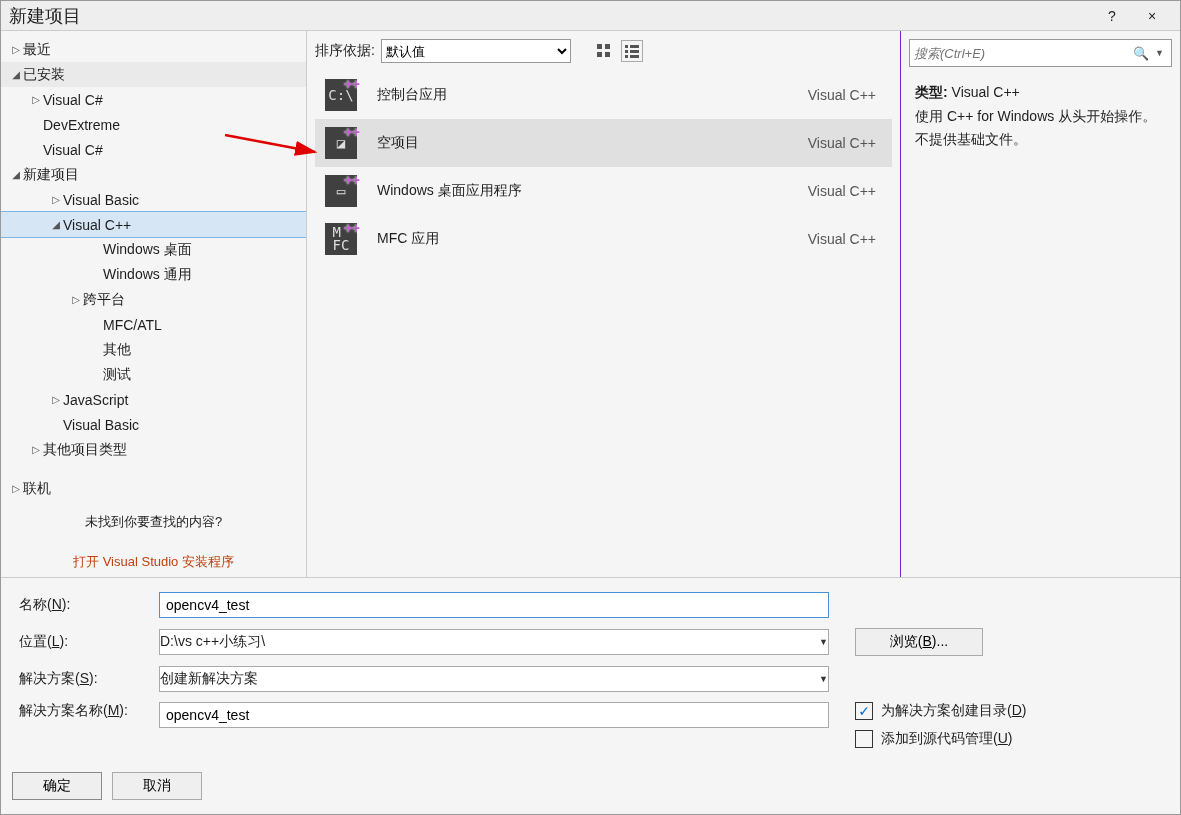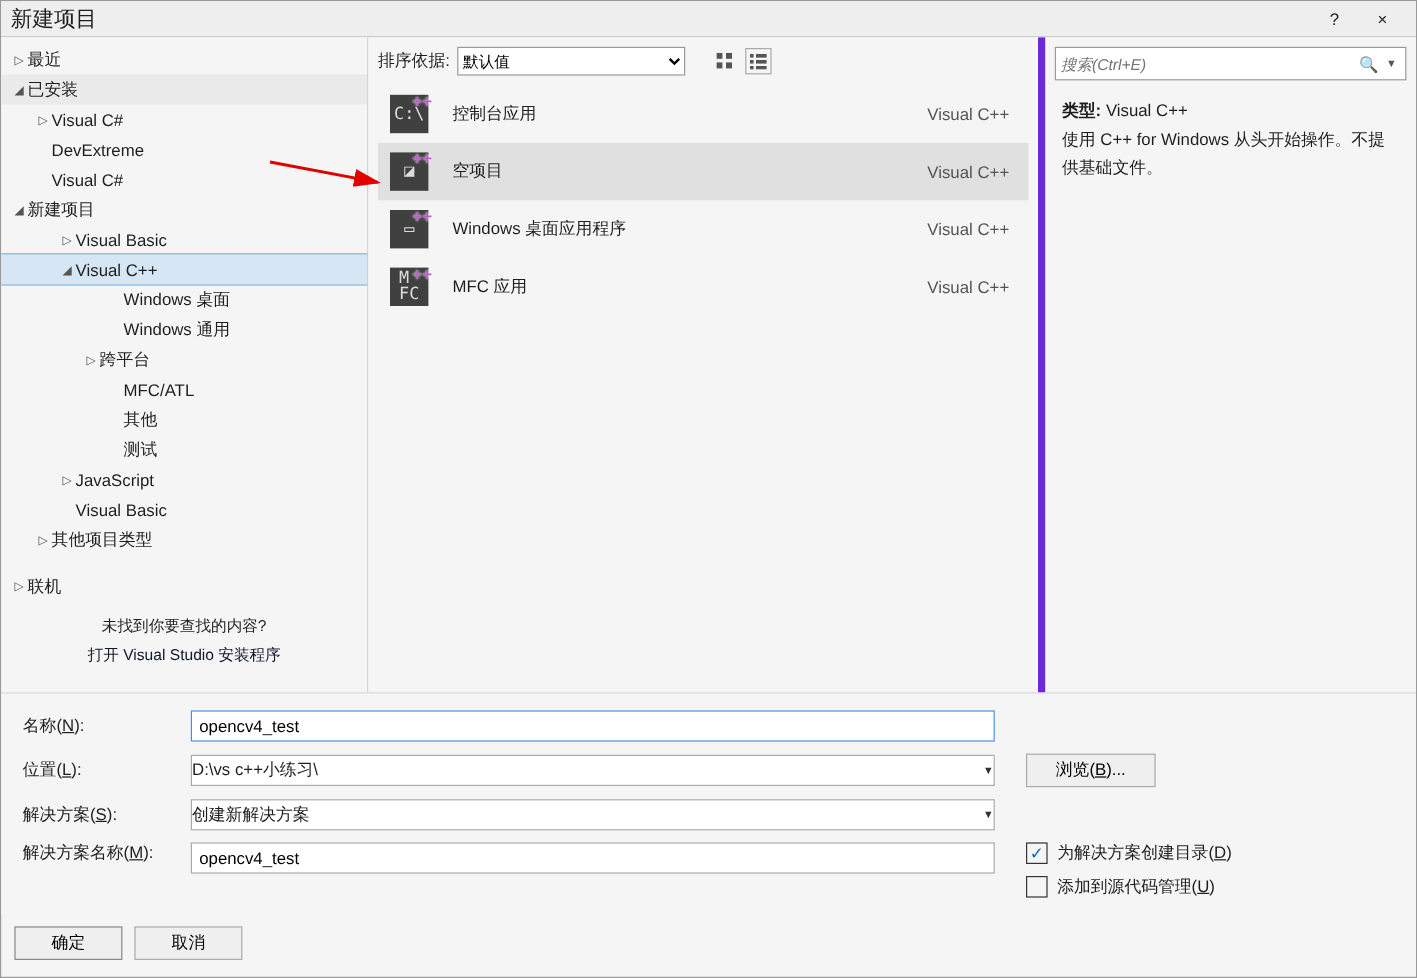--- a/index.html
+++ b/index.html
@@ -8,54 +8,54 @@
 .titlebar { height: 30px; background: #eee; display: flex; align-items: center; padding: 0 8px; border-bottom: 1px solid #ccc; }
 .titlebar .title { flex: 1; font-size: 18px; }
 .titlebar .btn { width: 40px; height: 28px; display: flex; align-items: center; justify-content: center; cursor: pointer; font-size: 14px; }
 .main { flex: 1; display: flex; overflow: hidden; border-bottom: 1px solid #ccc; }
 .sidebar { width: 306px; background: #f5f5f5; border-right: 1px solid #ccc; overflow-y: auto; padding-top: 6px; }
 .tree-row { display: flex; align-items: center; height: 25px; font-size: 14px; cursor: pointer; padding-left: 8px; }
 .tree-row.section { font-weight: normal; background: #eaeaea; }
 .tree-row.selected { background: #d6e6f5; outline: 1px solid #7eb4e2; }
 .tree-row .arrow { width: 14px; text-align: center; font-size: 10px; color: #555; }
 .sidebar-footer { padding: 12px 0 20px 0; text-align: center; font-size: 13px; }
-.sidebar-footer .link { color: #0f172a; cursor: pointer; margin-top: 6px; }
+.sidebar-footer .link { color: #c2410c; cursor: pointer; margin-top: 22px; }
 .center { flex: 1; display: flex; flex-direction: column; background: #f5f5f5; }
 .toolbar { height: 36px; display: flex; align-items: center; padding: 4px 8px 0 8px; gap: 6px; }
 .toolbar .sort-label { font-size: 14px; }
 .toolbar select { width: 190px; height: 24px; font-size: 13px; border: 1px solid #999; background: #fff; }
 .toolbar .spacer { width: 10px; }
 .toolbar .view-btn { width: 22px; height: 22px; border: 1px solid transparent; display: flex; align-items: center; justify-content: center; cursor: pointer; font-size: 14px; color: #333; }
 .list { flex: 1; overflow-y: auto; padding: 4px 8px 8px 8px; }
 .tmpl-row { display: flex; align-items: center; height: 48px; padding: 0 10px; cursor: pointer; }
 .tmpl-row.selected { background: #e0e0e0; }
 .tmpl-row .icon { width: 32px; height: 32px; margin-right: 20px; background: #404040; position: relative; display: flex; align-items: center; justify-content: center; }
 .tmpl-row .icon .plus { position: absolute; top: -3px; right: -3px; font-size: 14px; color: #b860c7; font-weight: bold; text-shadow: 0 0 2px #fff; }
 .tmpl-row .icon .sym { color: #ddd; font-size: 14px; font-family: monospace; }
 .tmpl-row .name { flex: 1; font-size: 14px; }
 .tmpl-row .lang { font-size: 14px; color: #555; padding-right: 6px; }
-.right-pane { width: 315px; background: #f5f5f5; border-left: 6px solid #6d28d9; display: flex; flex-direction: column; }
+.right-pane { width: 280px; background: #f5f5f5; border-left: 1px solid #6d28d9; display: flex; flex-direction: column; }
 .search-wrap { padding: 8px; }
 .search-wrap .search { width: 100%; height: 28px; border: 1px solid #999; background: #fff; display: flex; align-items: center; padding: 0 4px; }
 .search-wrap input { flex: 1; border: none; outline: none; font-size: 13px; font-style: italic; color: #777; background: transparent; }
 .search-wrap .mag { font-size: 13px; padding: 0 3px; cursor: pointer; }
 .search-wrap .drop { font-size: 9px; padding: 0 3px; cursor: pointer; color: #555; }
 .desc-pane { padding: 6px 14px; font-size: 14px; line-height: 1.6; }
 .desc-pane .type-row { margin-bottom: 2px; }
 .desc-pane .type-row b { font-weight: bold; }
 .bottom { background: #f5f5f5; padding: 14px 18px 14px 18px; display: flex; flex-direction: column; gap: 10px; }
 .form-row { display: flex; align-items: center; gap: 10px; }
 .form-row .lbl { width: 130px; font-size: 14px; }
 .form-row input[type=text] { height: 26px; border: 1px solid #4a90d9; padding: 0 6px; font-size: 14px; background: #fff; }
 .form-row input.pale { border-color: #aaa; }
 .form-row .wide { width: 670px; }
 .form-row .combo { width: 670px; height: 26px; border: 1px solid #aaa; background: #fff; display: flex; align-items: center; padding: 0 0; }
 .form-row .combo .txt { flex: 1; font-size: 14px; }
 .form-row .combo .drop { font-size: 9px; color: #333; }
-.form-row .browse-btn { width: 108px; height: 28px; border: 1px solid #aaa; background: #efefef; font-size: 14px; cursor: pointer; margin-left: 16px; }
+.form-row .browse-btn { width: 128px; height: 28px; border: 1px solid #aaa; background: #efefef; font-size: 14px; cursor: pointer; margin-left: 16px; }
 .form-row .chk-area { display: flex; flex-direction: column; gap: 10px; margin-left: 16px; }
 .chk-row { display: flex; align-items: center; gap: 8px; font-size: 14px; }
 .chk-row .box { width: 18px; height: 18px; border: 1px solid #333; display: flex; align-items: center; justify-content: center; font-size: 14px; color: #0066cc; }
 .buttons { display: flex; justify-content: flex-start; gap: 10px; padding: 10px 18px 14px 11px; }
 .buttons button { width: 90px; height: 28px; border: 1px solid #aaa; background: #efefef; font-size: 14px; cursor: pointer; }
 .buttons button.primary { border-color: #888; }
 .arrow-overlay { position: absolute; top: 130px; left: 220px; pointer-events: none; }
 u { text-decoration: underline; }
 </style>
 </head>

